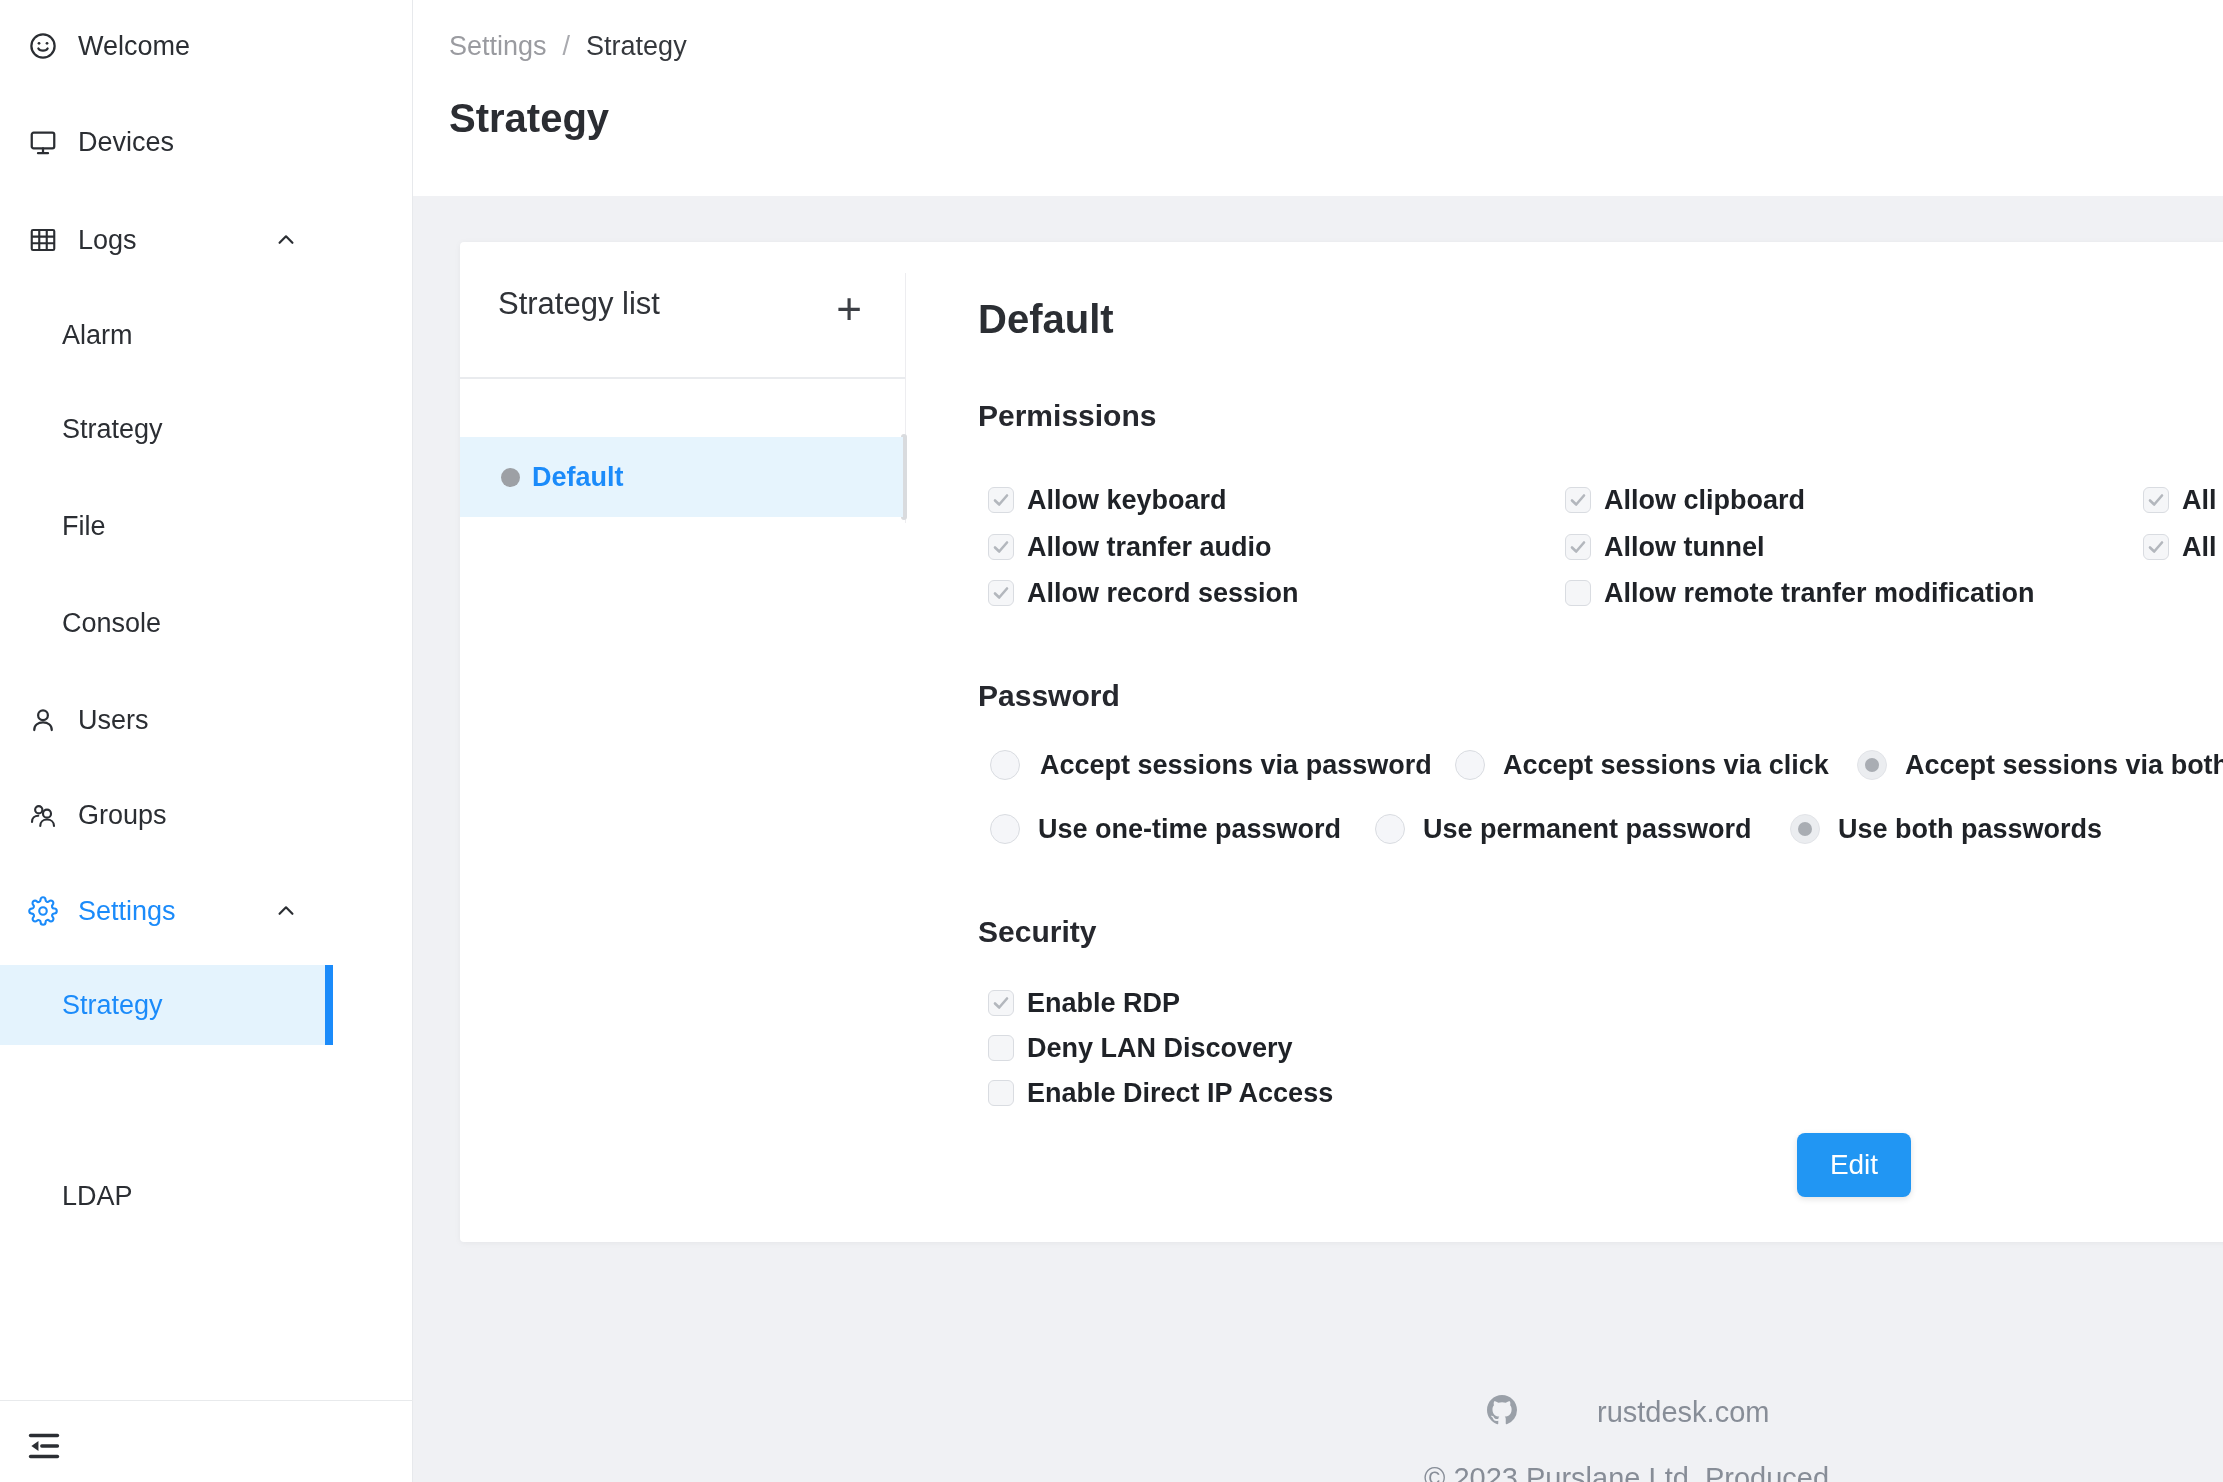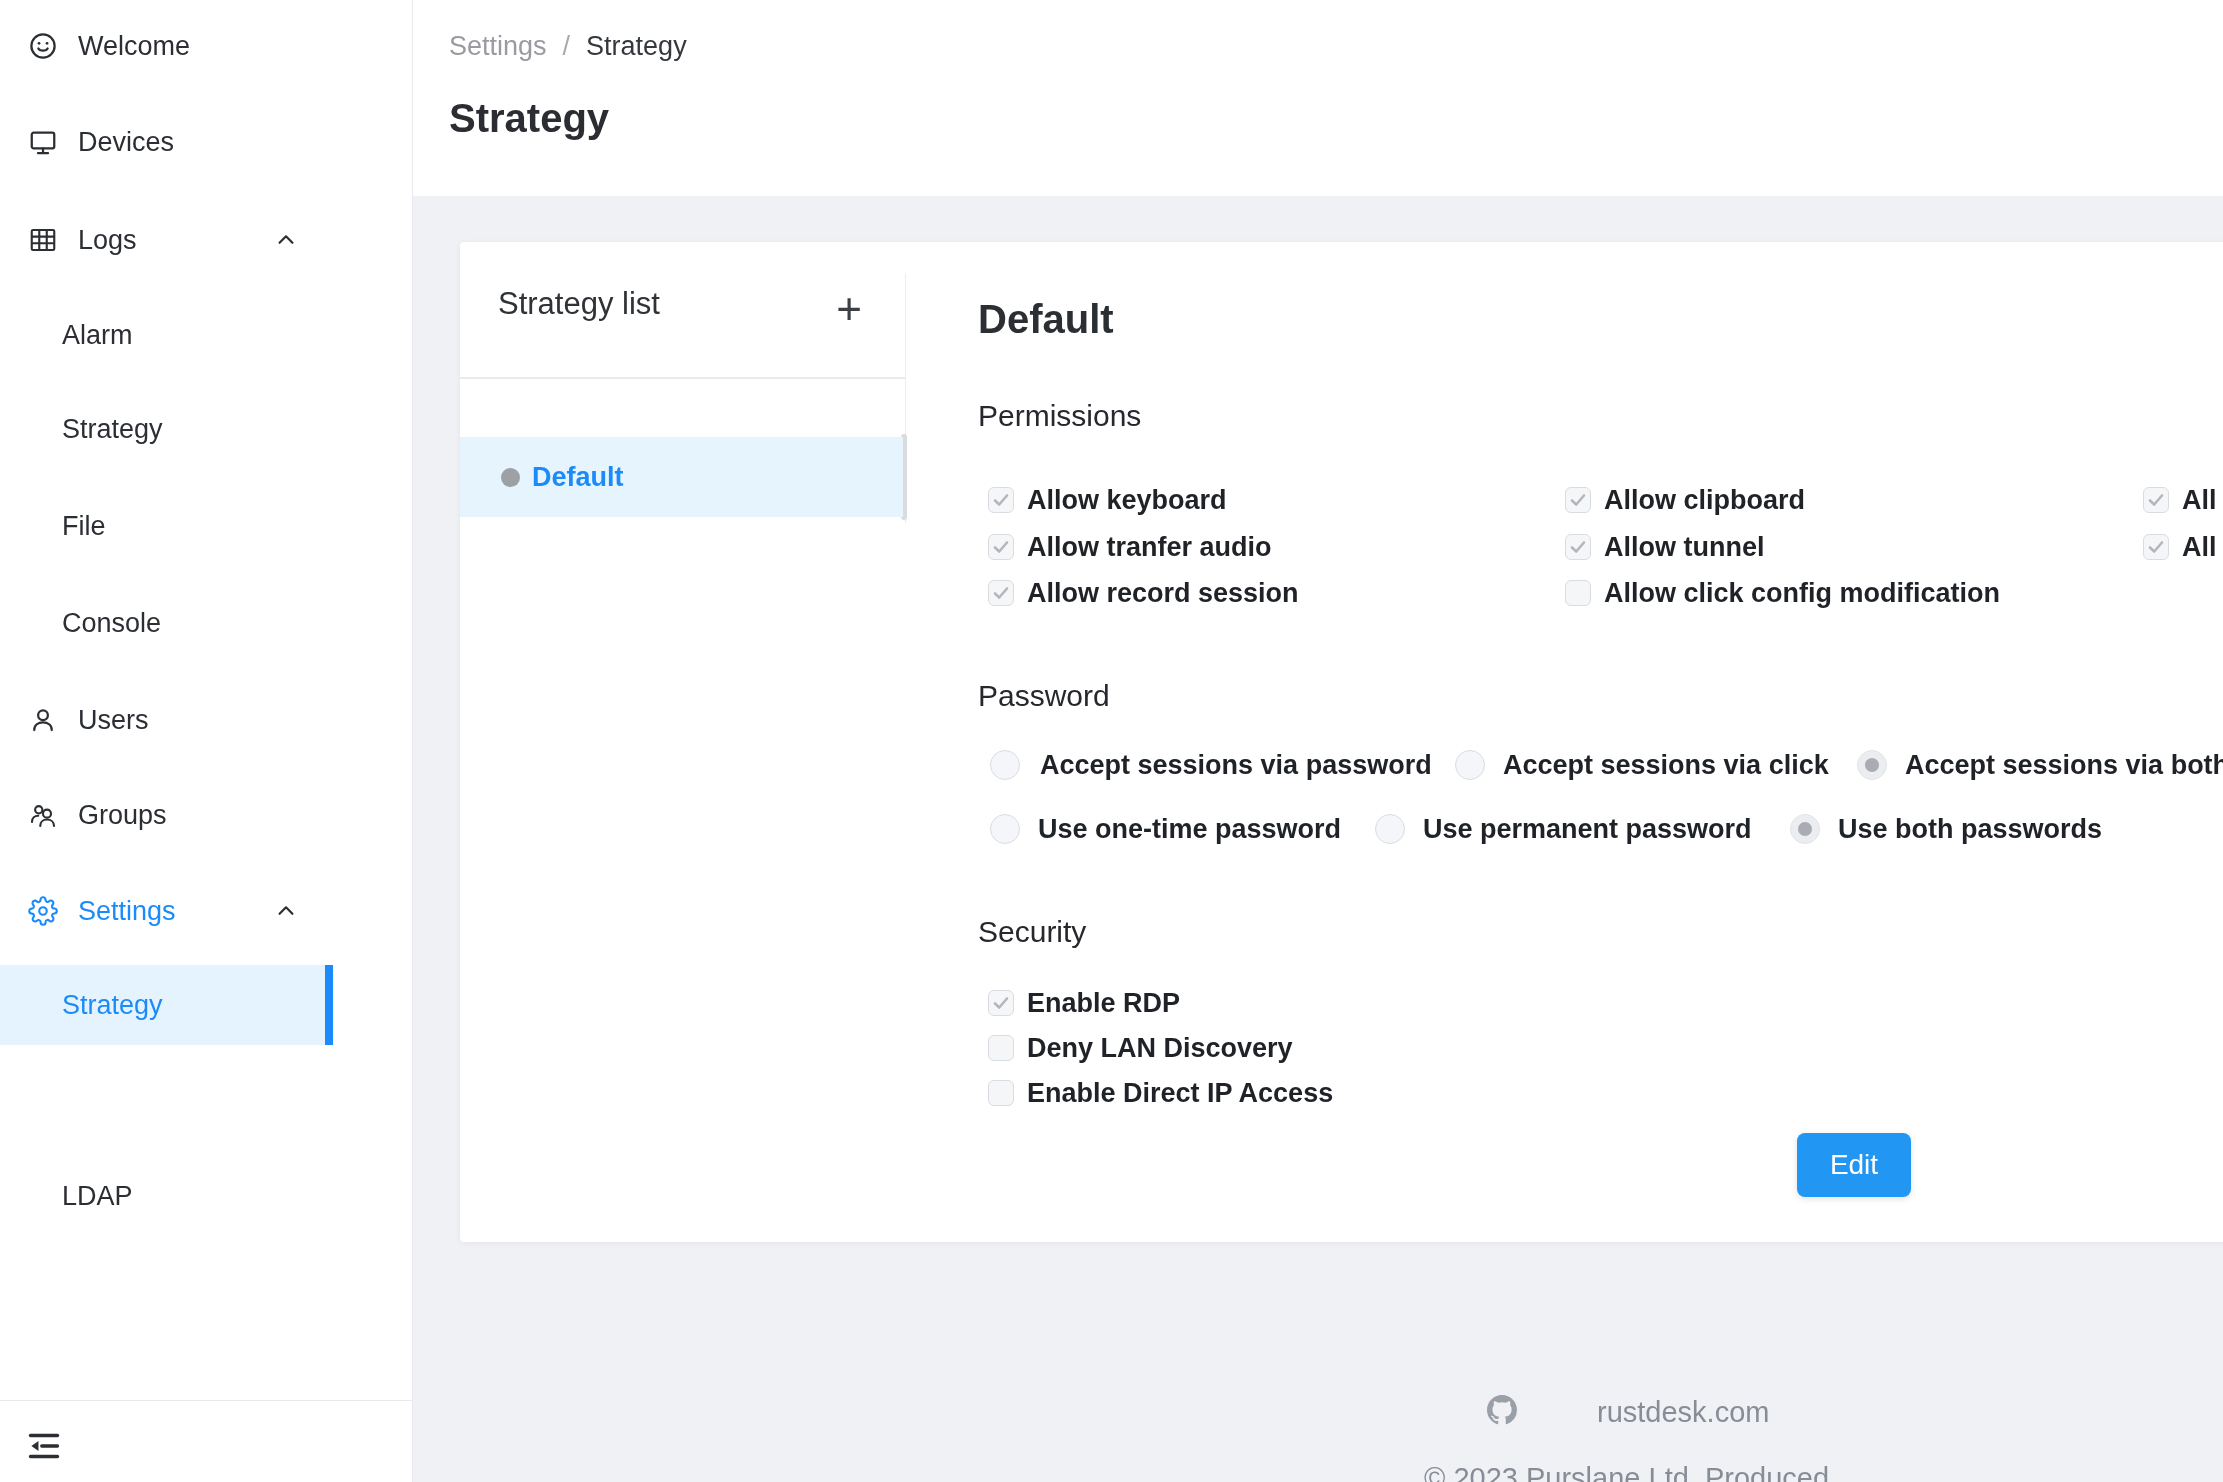--- a/index.html
+++ b/index.html
@@ -47,21 +47,21 @@
   #list-header-divider { position:absolute; left:0px; top:135px; width:445px; height:2px; background:#e9ebee; }
   #list-v-divider { position:absolute; left:445px; top:31px; width:1px; height:250px; background:#ededf0; }
   #list-scroll-thumb { position:absolute; left:441px; top:192px; width:6px; height:86px; background:#d9dbde; border-radius:3px; }
   #default-row { position:absolute; left:0px; top:195px; width:443px; height:80px;
     background:#e6f4fd; display:flex; align-items:center; cursor:pointer; }
   #default-row .dot { margin-left:41px; width:19px; height:19px; border-radius:50%; background:#9da0a5; flex:0 0 auto; }
   #default-row .name { margin-left:12px; font-size:27px; font-weight:700; color:#1b8bfa; }
 
   
   #detail-title { position:absolute; left:978px; top:297px; font-size:40px; font-weight:600; color:#2b2e33; }
-  .section-h { position:absolute; font-size:30px; font-weight:400; color:#26282e; }
+  .section-h { position:absolute; font-size:30px; font-weight:700; color:#26282e; }
   .opt-label { position:absolute; font-size:27px; color:#1f2227; white-space:nowrap; line-height:30px; cursor:pointer;font-weight:bold; }
 
   .cb { position:absolute; width:26px; height:26px; border:1px solid #d9dce1; border-radius:6px;
     background:#f5f6f8; cursor:pointer; }
   .cb svg { display:none; width:18px; height:18px; margin:3px; }
   .cb.checked svg { display:block; }
 
   .radio { position:absolute; width:30px; height:30px; border-radius:50%;
     border:1px solid #d9dce1; background:#f5f6f9; cursor:pointer; }
   .radio .dot { display:none; }
@@ -230,21 +230,21 @@
 <span class="cb checked" style="left:1565px;top:534px">
   <svg viewBox="0 0 18 18" fill="none" stroke="#b3b7bd" stroke-width="2.6" stroke-linecap="round" stroke-linejoin="round">
       <polyline points="3,9.5 7.2,13.5 15,4.5"></polyline>
     </svg>
 </span>
 <span class="opt-label" style="left:1604px;top:532px">Allow tunnel</span>
 
 <span class="cb" style="left:1565px;top:580px">
   
 </span>
-<span class="opt-label" style="left:1604px;top:578px">Allow click config modification</span>
+<span class="opt-label" style="left:1604px;top:578px">Allow remote tranfer modification</span>
 
 <span class="cb checked" style="left:2143px;top:487px">
   <svg viewBox="0 0 18 18" fill="none" stroke="#b3b7bd" stroke-width="2.6" stroke-linecap="round" stroke-linejoin="round">
       <polyline points="3,9.5 7.2,13.5 15,4.5"></polyline>
     </svg>
 </span>
 <span class="opt-label" style="left:2182px;top:485px">All</span>
 
 <span class="cb checked" style="left:2143px;top:534px">
   <svg viewBox="0 0 18 18" fill="none" stroke="#b3b7bd" stroke-width="2.6" stroke-linecap="round" stroke-linejoin="round">

